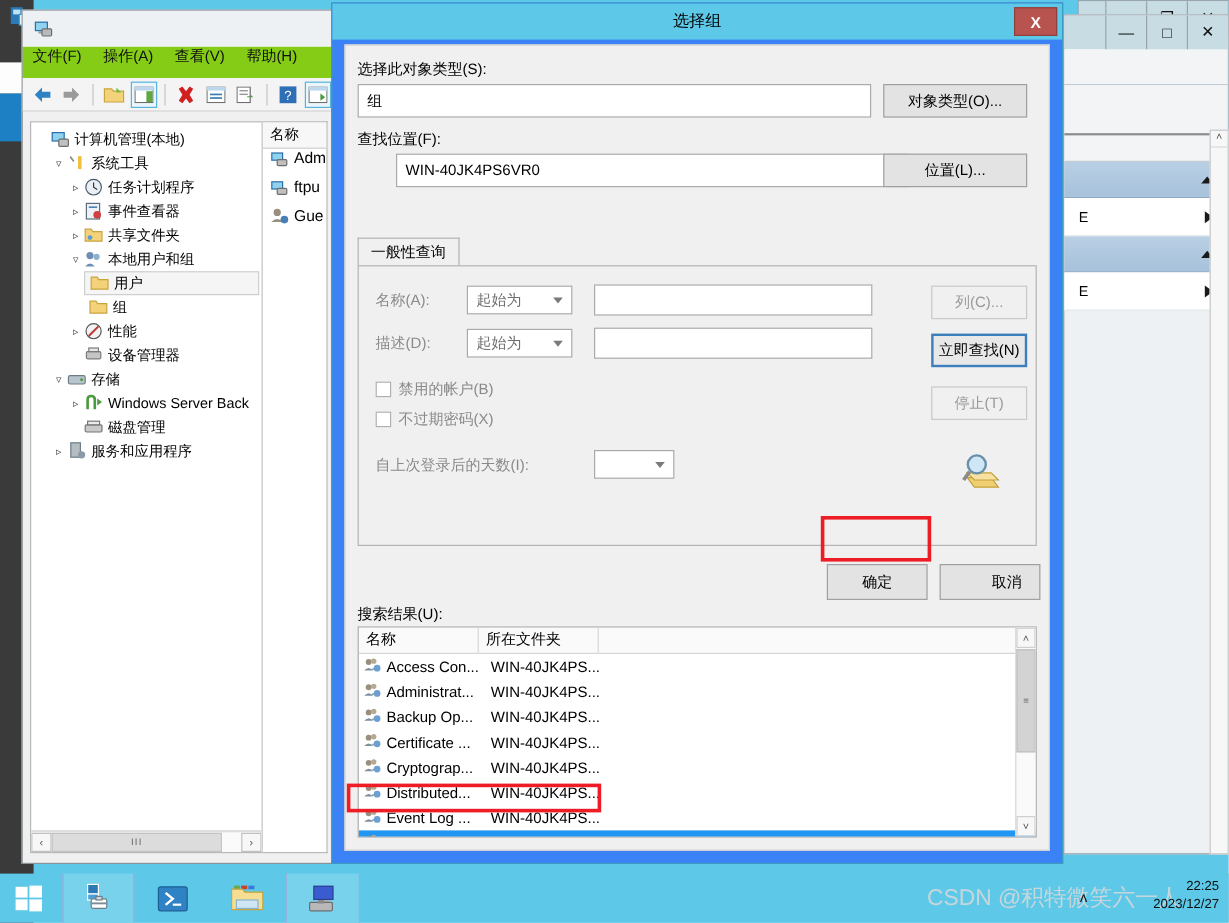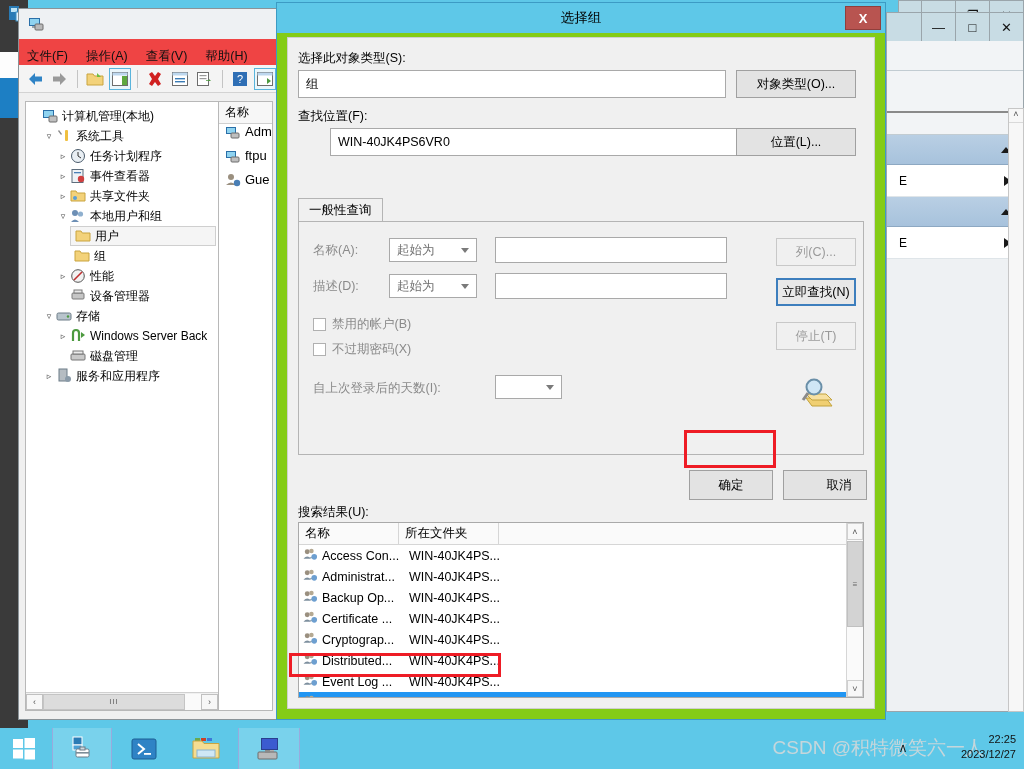--- a/index.html
+++ b/index.html
@@ -29,21 +29,21 @@
                display:flex; align-items:center; justify-content:flex-end; padding-right: 12px; }
   .bgitem { height: 32px; background: #ffffff; border-bottom: 1px solid #dfe5e9;
             display:flex; align-items:center; justify-content:space-between; padding: 0 12px; font-size: 12px; }
   .tri-up { width:0;height:0;border-left:5px solid transparent;border-right:5px solid transparent;border-bottom:6px solid #1a1a1a; }
   .tri-right { width:0;height:0;border-top:5px solid transparent;border-bottom:5px solid transparent;border-left:7px solid #1a1a1a; }
 
   
   #cmwin { position: absolute; left: 18px; top: 8px; width: 262px; height: 712px;
            background: #f0f0f0; border: 1px solid #8a9398; }
   .cm-title { height: 30px; background: #eef1f3; display:flex; align-items:center; padding-left: 8px; }
-  .cm-menu { height: 26px; background: #ef4444; display: flex; align-items: flex-end;
+  .cm-menu { height: 26px; background: #84cc16; display: flex; align-items: flex-start;
              padding-left: 8px; gap: 18px; font-size: 12.5px; color: #111; }
   .cm-menu span { cursor: default; }
   .cm-toolbar { height: 28px; background: #f4f4f4; display:flex; align-items:center; gap: 3px;
                 padding-left: 5px; border-bottom: 1px solid #d3d3d3; }
   .tb-ico { width: 22px; height: 22px; display:flex; align-items:center; justify-content:center; }
   .tb-ico.framed { border: 1px solid #59b4dc; background: #eaf6fb; }
   .tb-sep { width: 1px; height: 18px; background: #c4c4c4; margin: 0 3px; }
   .cm-body { position:absolute; left:6px; top:92px; right:6px; bottom: 8px; display:flex; }
   .cm-tree { width: 194px; background: #fff; border: 1px solid #b8b8b8; overflow: hidden; position: relative; }
   .cm-list { flex: 1; background: #fff; border: 1px solid #b8b8b8; border-left: none; overflow:hidden; position: relative; }
@@ -57,21 +57,21 @@
   .hscroll { position:absolute; left:0; right:0; bottom:0; height: 18px; background:#f0f0f0;
              border-top:1px solid #d0d0d0; display:flex; align-items:center; }
   .hs-btn { width:17px;height:16px;border:1px solid #c0c0c0;background:#f7f7f7;
             display:flex;align-items:center;justify-content:center;font-size:9px;color:#555; }
   .hs-track { flex:1; height:16px; background:#fafafa; }
   .hs-thumb { height:16px; background:#dcdcdc; border:1px solid #c4c4c4;
               display:flex;align-items:center;justify-content:center;font-size:8px;color:#666; letter-spacing:1px;}
 
   
   #dlg { position: absolute; left: 276px; top: 2px; width: 610px; height: 718px;
-         background: #84cc16; border: 1px solid #3c9bc4; }
+         background: #3b82f6; border: 1px solid #3c9bc4; }
   .dlg-title { height: 30px; background: #5ec8e8; display:flex; align-items:center;
                justify-content:center; position: relative; }
   .dlg-title-text { font-size: 13.5px; color: #000; }
   .dlg-close { position:absolute; right: 4px; top: 3px; width: 36px; height: 24px;
                background: #b85450; border: 1px solid #8f3f3c; color: #fff;
                display:flex; align-items:center; justify-content:center; font-weight: bold; font-size: 13px; }
   .dlg-inner { position:absolute; left:10px; top:34px; right:10px; bottom:10px;
                background:#f0f0f0; border:1px solid #cfcfcf; }
   .lbl { font-size: 12.5px; color: #000; }
   .lbl-dim { font-size: 12.5px; color: #8a8a8a; }

